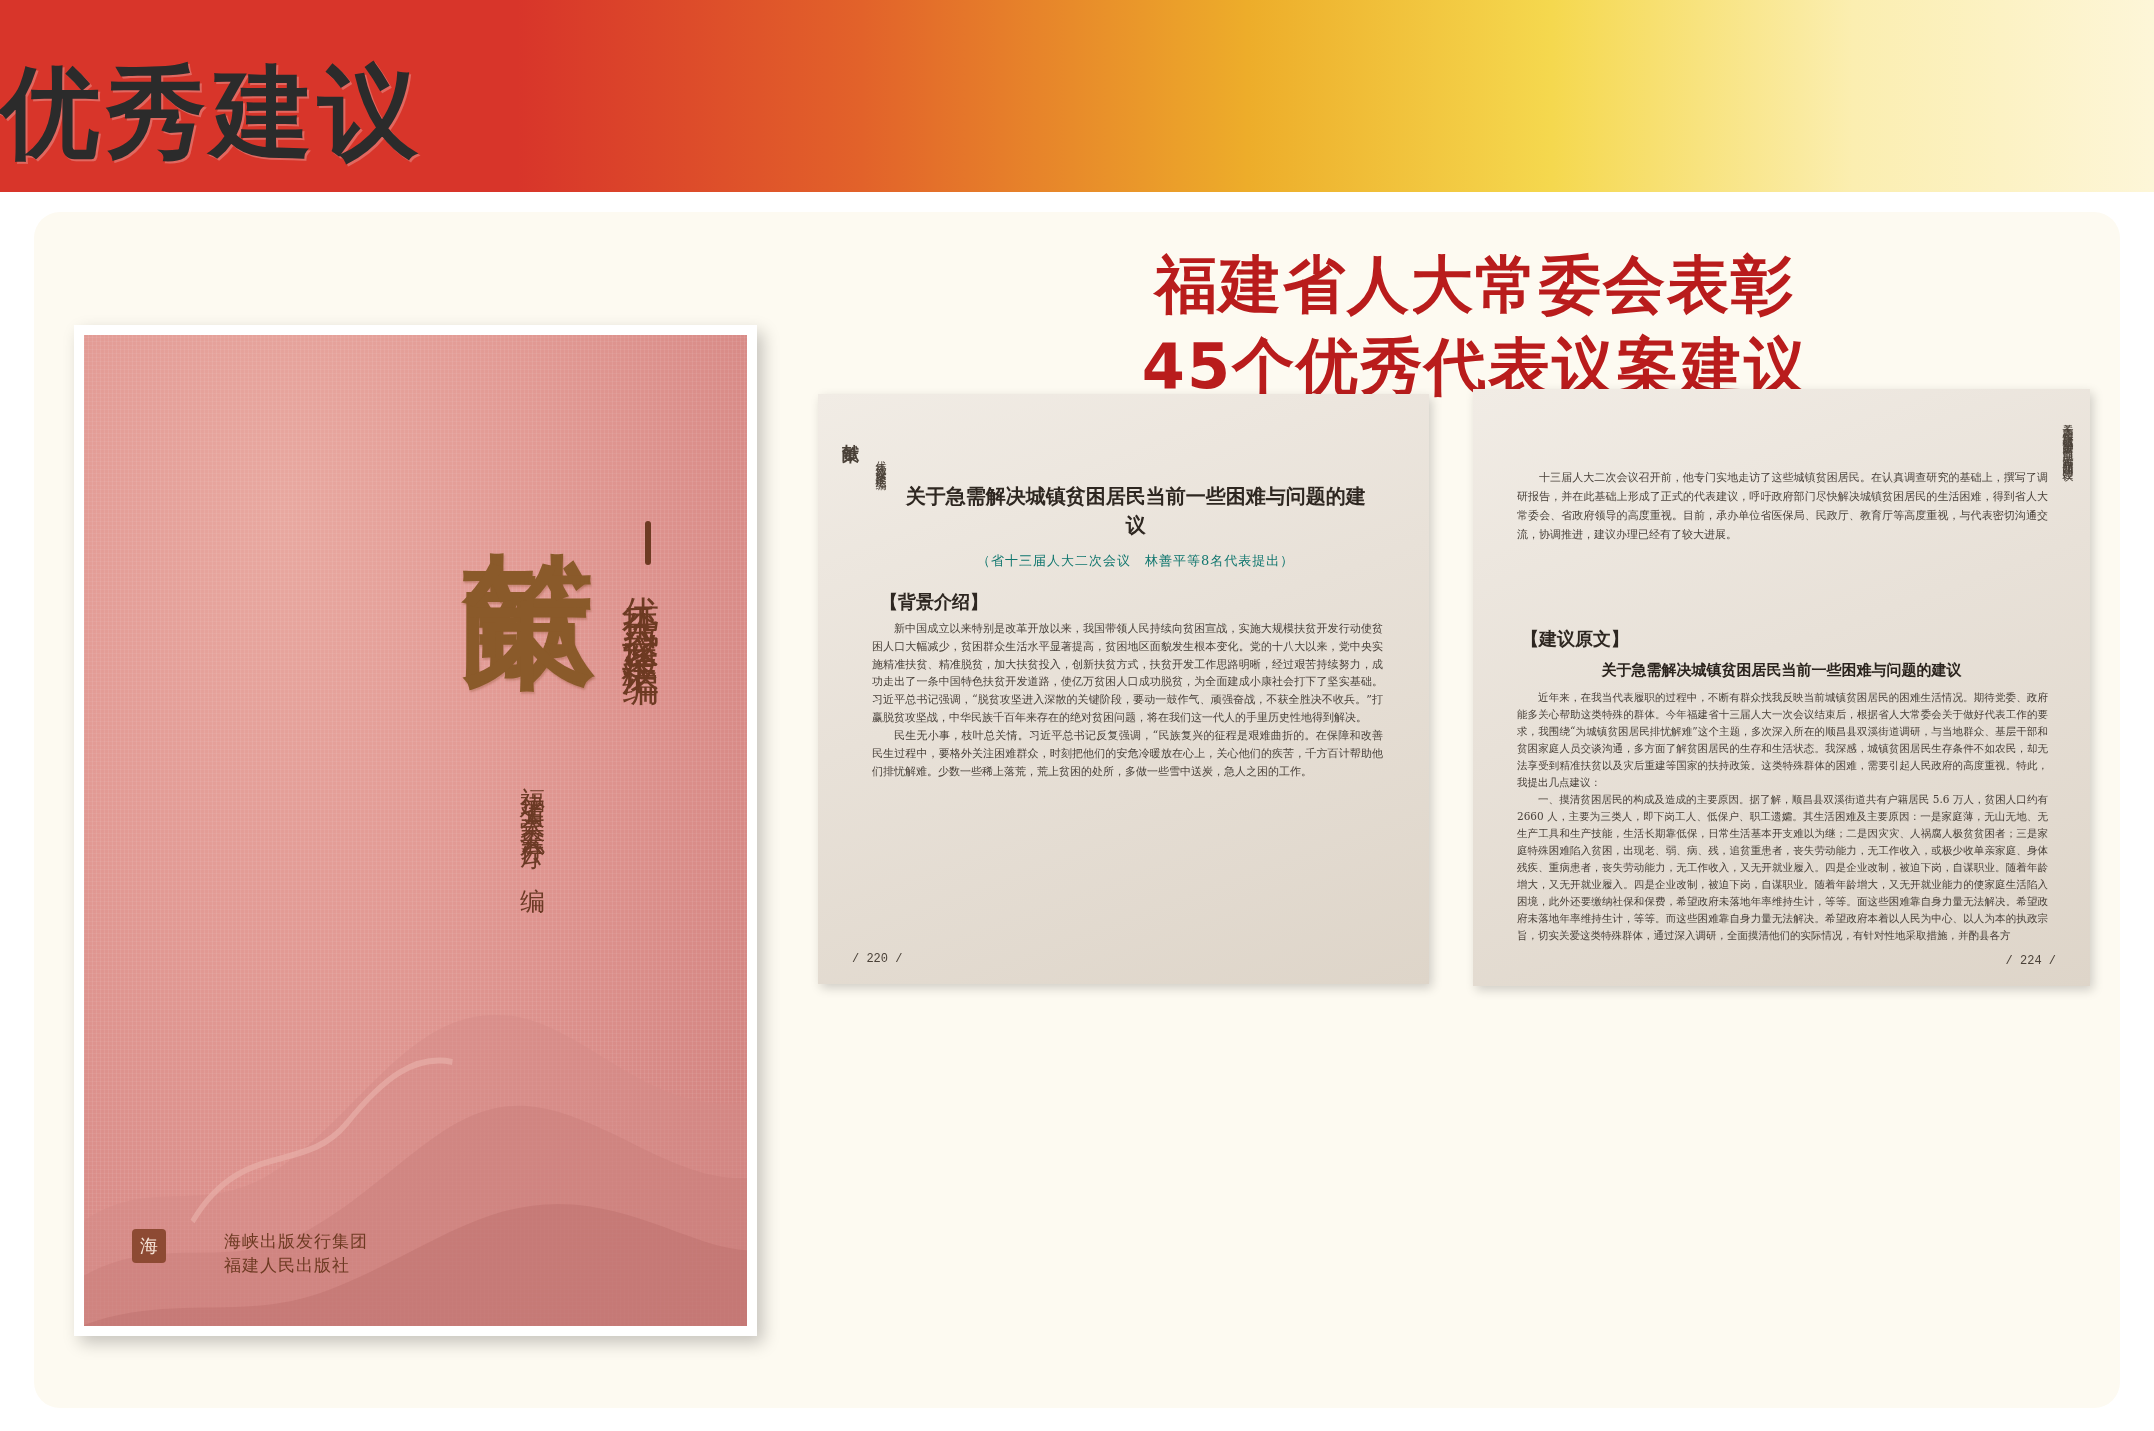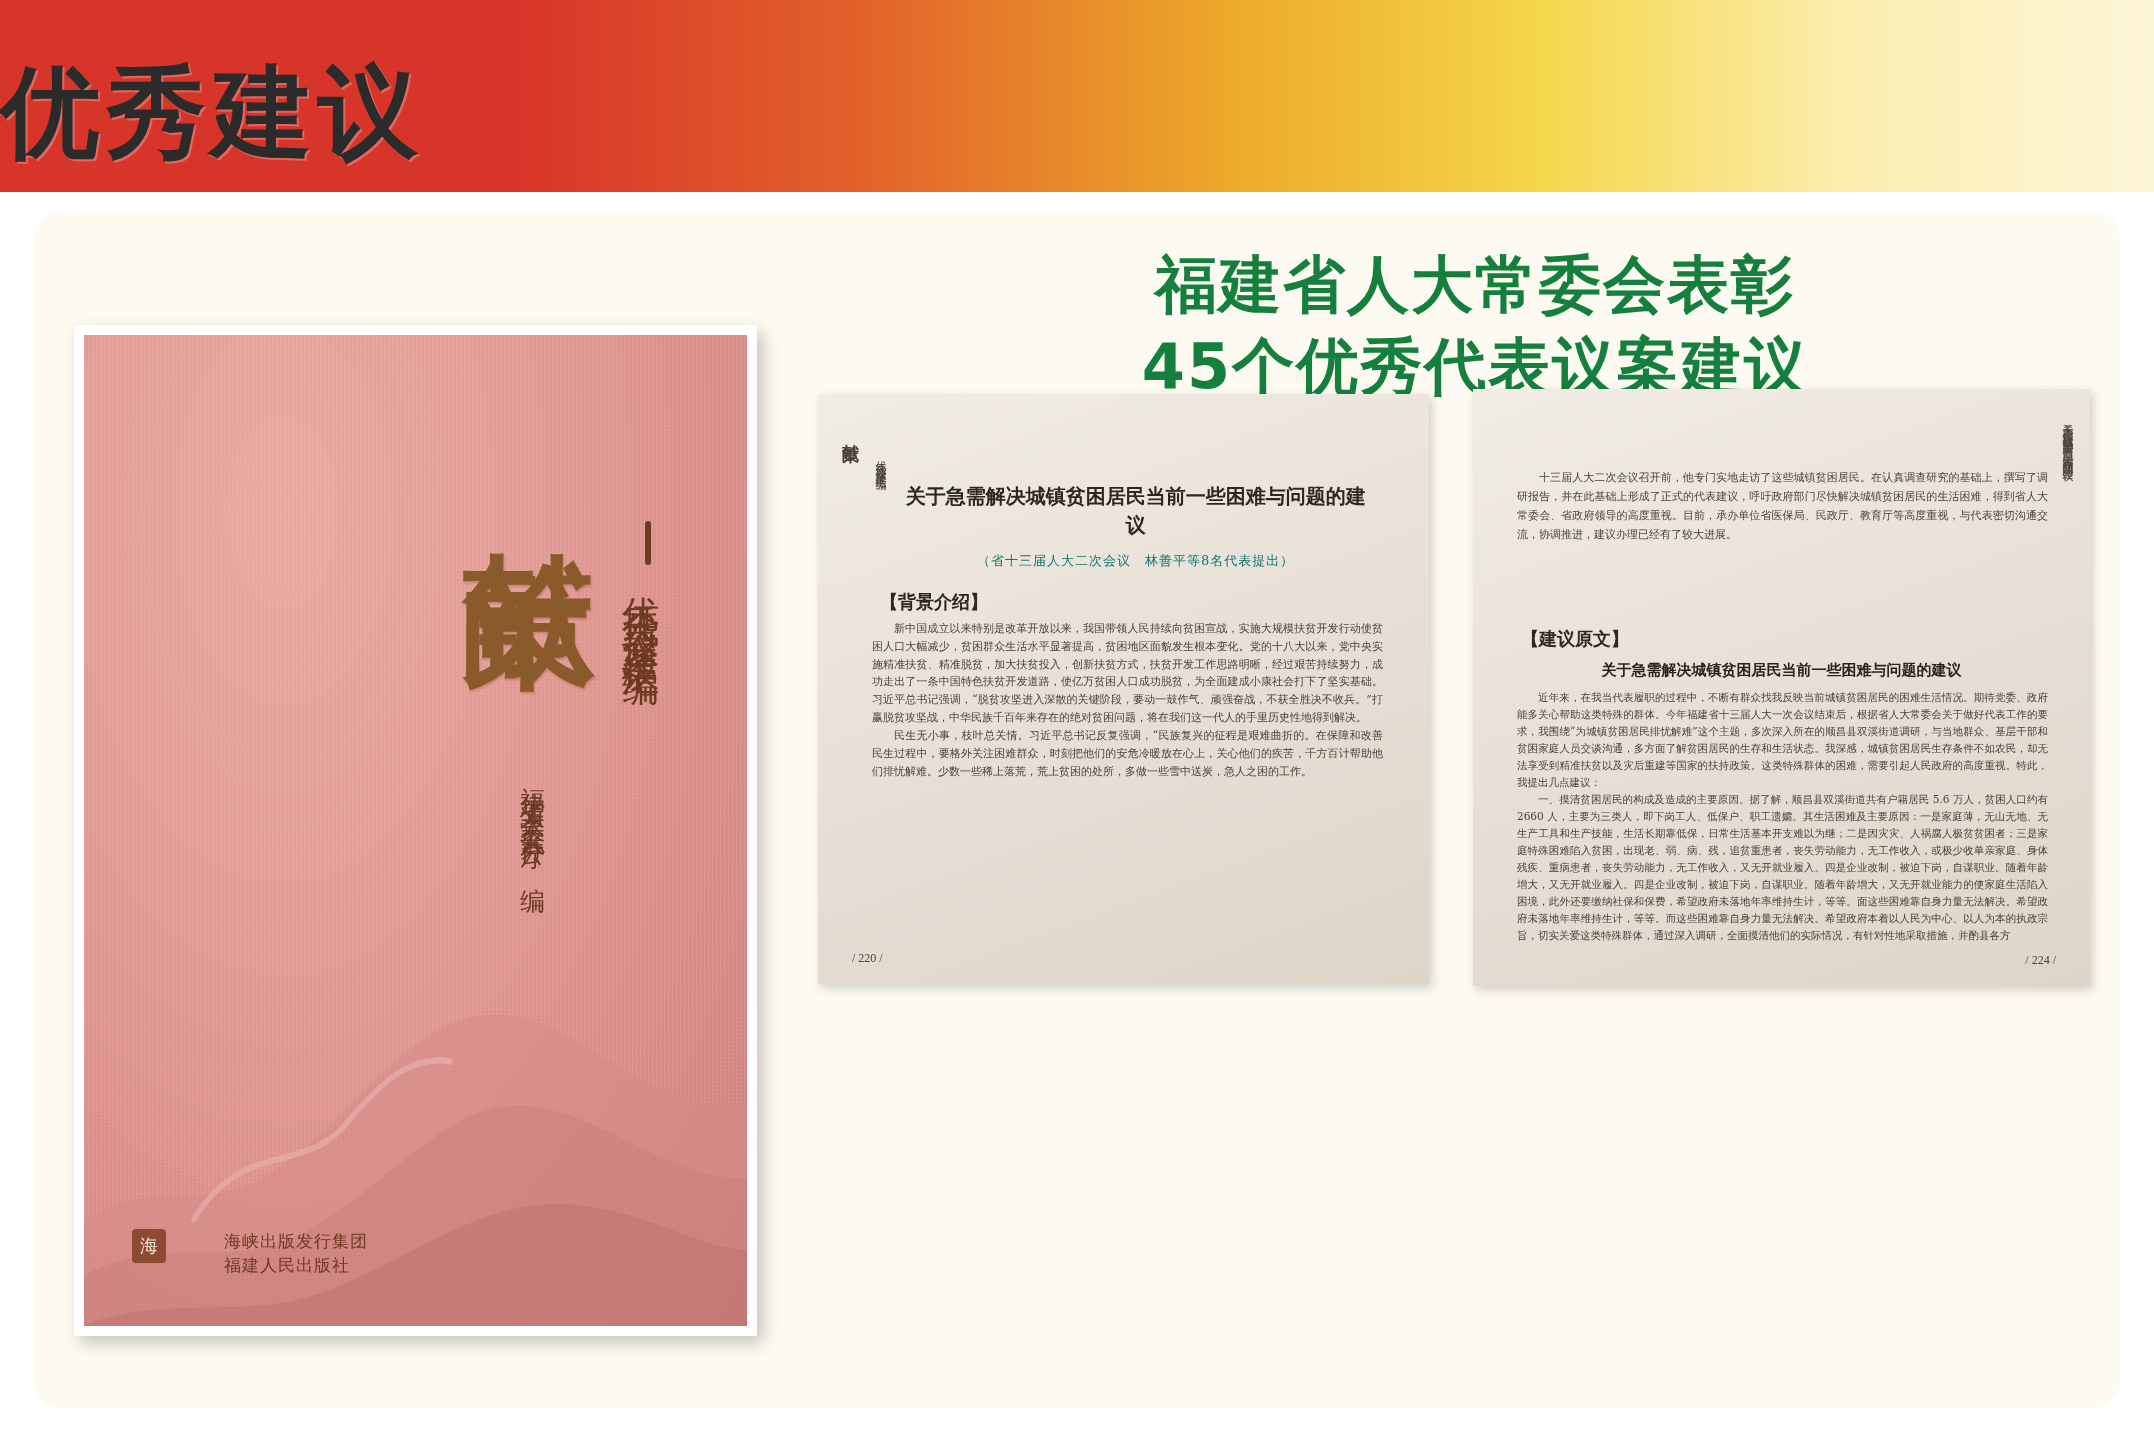--- a/index.html
+++ b/index.html
@@ -189,21 +189,21 @@
   }
   .headline {
     position: absolute;
     left: 110px;
     top: 52px;
     width: 1130px;
     text-align: center;
     font-family: "DejaVu Sans", sans-serif;
     font-size: 62px;
     font-weight: bold;
-    color: #15803d;
+    color: #b91c1c;
     line-height: 1.32;
     letter-spacing: 2px;
   }
 
   
   .scan {
     position: absolute;
     background: #efe9e2;
     box-shadow: 3px 4px 10px rgba(0,0,0,0.18);
     overflow: hidden;
@@ -286,21 +286,21 @@
     line-height: 1.62;
     opacity: 0.92;
   }
   .scan-l .scan-text { left: 54px; right: 46px; top: 226px; font-size: 11px; }
   .scan-r .scan-text-top { left: 44px; right: 42px; top: 44px; font-size: 11px; line-height: 1.72; margin-top: 36px; }
   .scan-r .scan-text-body { left: 44px; right: 42px; top: 300px; font-size: 10.5px; }
 
   .scan-pageno {
     position: absolute;
     bottom: 18px;
-    font-family: Liberation Serif, serif;
+    font-family: Liberation Mono, monospace;
     font-size: 12px;
     color: #4a4138;
   }
   .scan-l .scan-pageno { left: 34px; }
   .scan-r .scan-pageno { right: 34px; margin-top: 32px; }
 
   .indent { text-indent: 2em; display: block; }
 </style>
 </head>
 <body>

